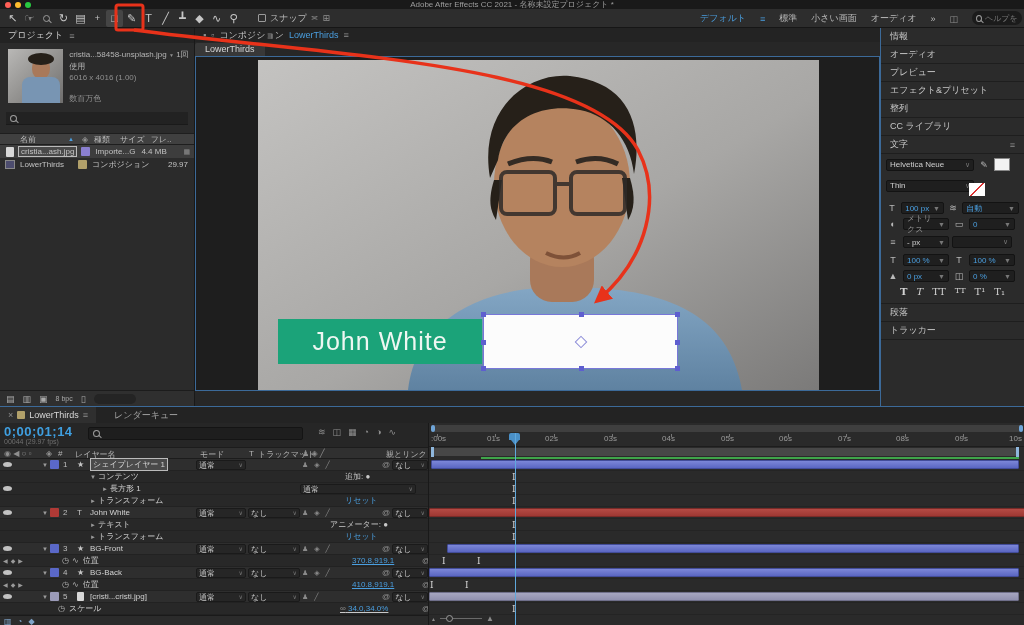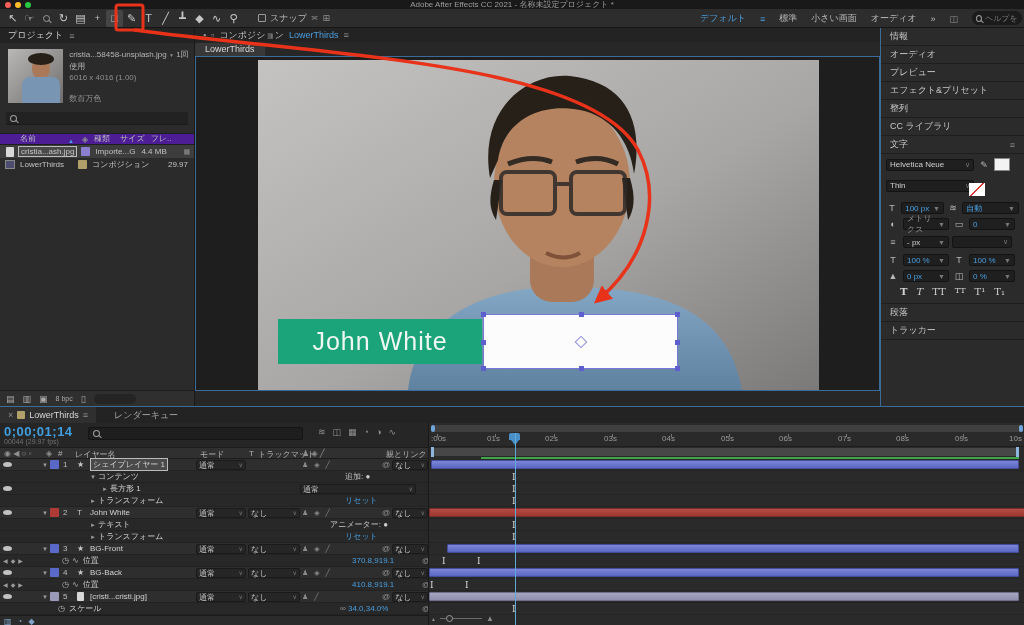--- a/index.html
+++ b/index.html
@@ -43,22 +43,22 @@
 
   
   .pp-head { height:15px; background:#232323; display:flex; align-items:center; gap:6px; padding:0 8px; color:#cfcfcf; }
   .pp-preview { display:flex; gap:6px; padding:6px 4px 4px 8px; }
   .thumb { width:62px; height:54px; background:linear-gradient(135deg,#b9b8b6,#8d8c8a 60%,#6f6e6d); position:relative; overflow:hidden; }
   .thumb::before { content:""; position:absolute; left:24px; top:8px; width:18px; height:22px; border-radius:50% 50% 45% 45%; background:#a9795a; }
   .thumb::after { content:""; position:absolute; left:20px; top:4px; width:26px; height:12px; border-radius:50%; background:#262019; }
   .thumb .body { position:absolute; left:14px; top:28px; width:38px; height:26px; border-radius:8px 8px 0 0; background:#7895b3; }
   .pp-meta { font-size:8px; color:#b5b5b5; line-height:11px; }
   .pp-search { margin:4px 6px; height:13px; background:#222; border-bottom:1px solid #1a1a1a; display:flex; align-items:center; padding:0 4px; gap:4px; }
-  .pp-table-head { height:12px; background:#4c1d95; border-top:1px solid #1e1e1e; border-bottom:1px solid #1e1e1e;
-    display:flex; align-items:flex-end; font-size:8px; color:#bdbdbd; }
+  .pp-table-head { height:12px; background:#404040; border-top:1px solid #1e1e1e; border-bottom:1px solid #1e1e1e;
+    display:flex; align-items:center; font-size:8px; color:#bdbdbd; }
   .pp-row { height:13px; display:flex; align-items:center; font-size:8px; color:#c3c3c3; }
   .pp-row.sel { background:#3d3d3d; }
   .chip { width:9px; height:9px; border-radius:1px; display:inline-block; }
   .chip-purple { background:#8a7fd0; } .chip-sand { background:#b1a06a; }
   .chip-blue { background:#5a68c8; } .chip-red { background:#b03a36; } .chip-lav { background:#9a9ab8; }
   .fileicon { width:8px; height:10px; background:#d8d8d8; display:inline-block; border-radius:1px; position:relative; }
   .compicon { width:10px; height:9px; background:#4c4c6e; border:1px solid #888; display:inline-block; }
   .namebox-sel { border:1px solid #bbb; background:#4a4a4a; padding:0 2px; }
   .pp-footer { position:absolute; left:0; bottom:0; width:100%; height:16px; background:#2f2f2f; border-top:1px solid #1c1c1c;
     display:flex; align-items:center; gap:8px; padding:0 6px; color:#a9a9a9; }
@@ -120,21 +120,21 @@
   .c-licon { width:13px; color:#c6c6c6; font-size:8px; }
   .c-name { flex:1; color:#d2d2d2; white-space:nowrap; overflow:hidden; }
   .c-mode { width:50px; margin-right:2px; }
   .c-matte { width:52px; margin-right:2px; }
   .c-sw { width:80px; color:#8a8a8a; font-size:7px; letter-spacing:2px; }
   .c-parent { width:46px; display:flex; gap:2px; align-items:center; }
   .dd-sm { flex:1; display:flex; justify-content:space-between; background:#262626; border:1px solid #1a1a1a; border-radius:2px;
     height:10px; line-height:9px; padding:0 2px; font-size:8px; color:#c6c6c6; }
   .dd-sm .ar { color:#777; font-size:6px; }
   .rt-label { position:absolute; left:345px; font-size:8px; }
-  .prop-val { position:absolute; left:352px; font-size:8px; }
+  .prop-val { position:absolute; left:352px; font-size:8px;text-decoration:underline; }
   .at-icon { position:absolute; left:422px; color:#8f8f8f; }
   .tl-bottom { position:absolute; left:0; top:208px; width:428px; height:11px; background:#2b2b2b; border-top:1px solid #1a1a1a;
     display:flex; align-items:center; gap:6px; padding:0 4px; color:#7fa3c8; font-size:8px; }
 
   
   .track { position:absolute; left:428px; top:16px; width:596px; height:203px; background:#2a2a2a; border-left:1px solid #191919; }
   .navigator { position:absolute; left:2px; top:2px; width:592px; height:7px; background:#3f3f3f; border-radius:4px; }
   .navigator::before,.navigator::after { content:""; position:absolute; top:0; width:4px; height:7px; background:#6fa5d8; border-radius:3px; }
   .navigator::before{left:0} .navigator::after{right:0}
   .ruler { position:absolute; left:0; top:10px; width:596px; height:14px; border-bottom:1px solid #1d1d1d; color:#9a9a9a; font-size:8px; }

